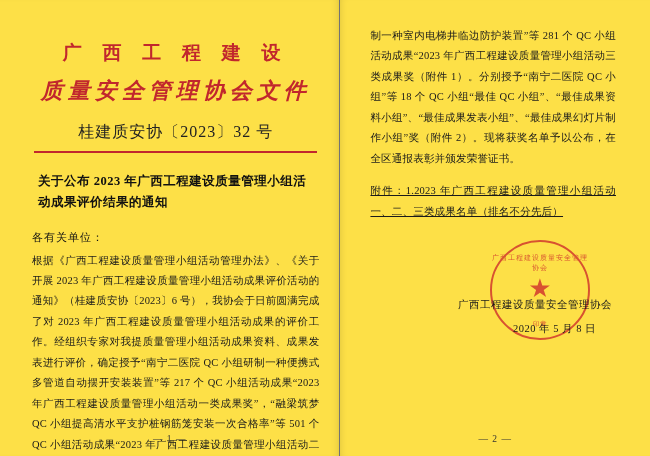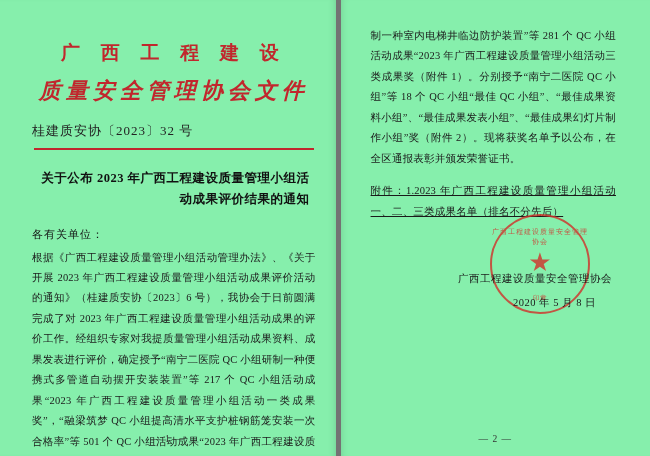--- a/index.html
+++ b/index.html
@@ -15,29 +15,29 @@
   }
   .scan {
     position: relative;
     width: 650px;
     height: 456px;
     background: #f2f0ec;
     display: flex;
   }
   .page {
     position: relative;
-    background: #86efac;
+    background: #fde047;
     box-sizing: border-box;
     overflow: hidden;
   }
   .page-left {
     width: 362px;
     height: 456px;
     padding: 26px 20px 10px 32px;
-    border-right: 5px solid #737373;
+    border-right: 1px solid #737373;
     box-shadow: inset -6px 0 10px -8px rgba(0,0,0,0.25);
   }
   .page-right {
     width: 328px;
     height: 456px;
     padding: 26px 34px 10px 30px;
     box-shadow: inset 6px 0 10px -8px rgba(0,0,0,0.22);
   }
   
   .masthead {
@@ -53,33 +53,33 @@
     letter-spacing: 8px;
   }
   .masthead-line2 {
     font-size: 22px;
     font-weight: bold;
     margin-top: 10px;
     letter-spacing: 5px;
     font-style: italic;
   }
   .doc-number {
-    text-align: left;
-    font-size: 13px;
+    text-align: center;
+    font-size: 16px;
     color: #222;
     margin-top: 16px;
     letter-spacing: 1px;
   }
   .red-rule {
     height: 2px;
     background: #c1272d;
     margin: 8px 2px 0 2px;
   }
   .doc-title {
-    text-align: right;
+    text-align: left;
     font-size: 12.5px;
     font-weight: bold;
     color: #111;
     line-height: 1.7;
     margin: 18px 6px 0 6px;
     letter-spacing: 0.5px;
   }
   .recipient {
     font-size: 11px;
     color: #111;
@@ -111,20 +111,21 @@
     font-size: 10.5px;
     color: #1a1a1a;
     line-height: 1.95;
     text-align: justify;
     letter-spacing: 0.2px;
   }
   .attach-block p { margin: 0; text-decoration: underline; }
   
   .sign-area {
     position: relative;
+    margin-top: 26px;
     height: 112px;
   }
   .seal {
     position: absolute;
     right: 26px;
     top: -8px;
     width: 96px;
     height: 96px;
     border: 2.5px solid #d0342c;
     border-radius: 50%;

